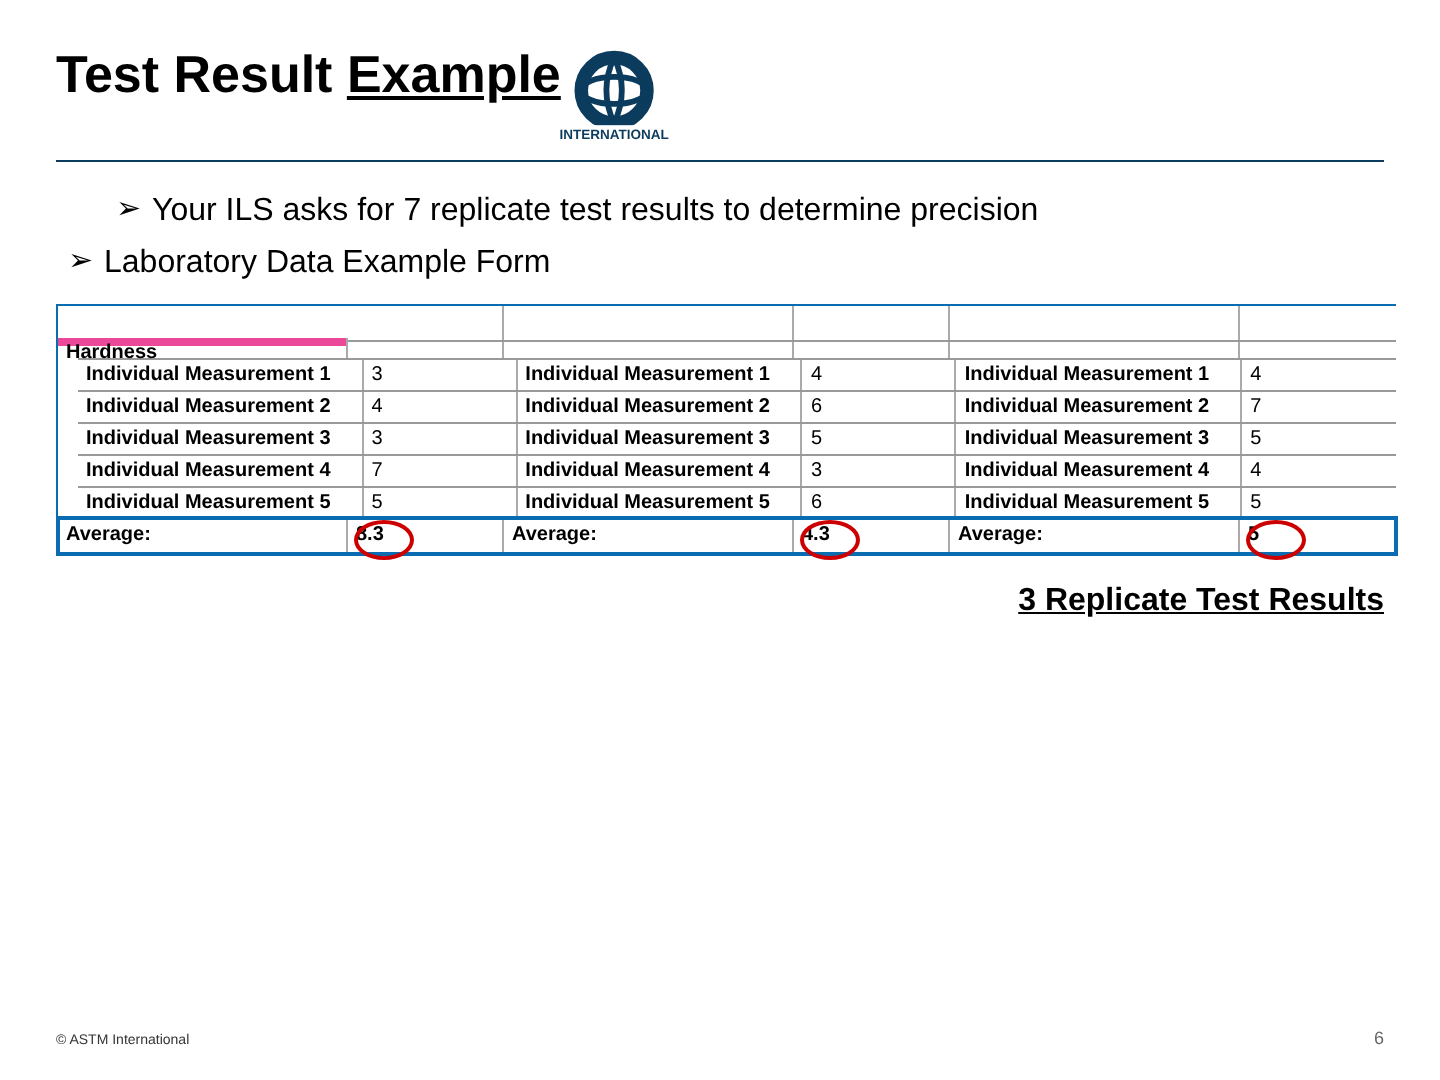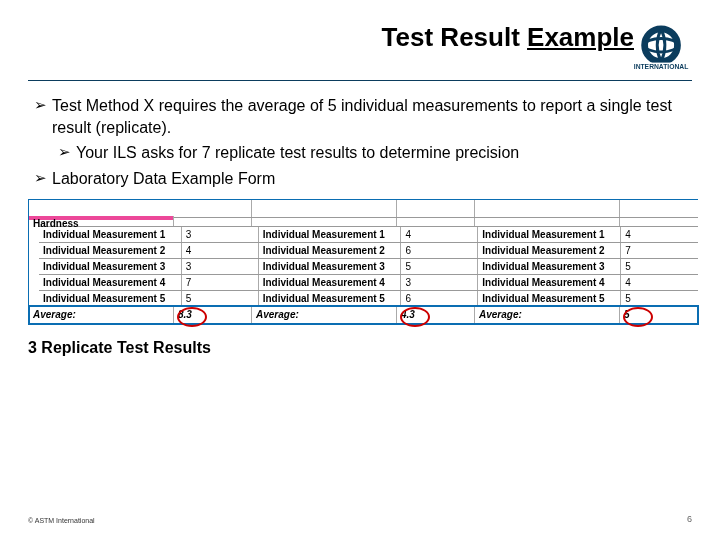--- a/index.html
+++ b/index.html
@@ -1,40 +1,40 @@
 <!DOCTYPE html>
 <html><head>
 <meta charset="utf-8">
 <style>
   * { box-sizing: border-box; margin: 0; padding: 0; }
   html, body { width: 720px; height: 540px; font-family: Arial, Helvetica, sans-serif; background: #fff; color: #000; }
   .slide { position: relative; width: 720px; height: 540px; padding: 22px 28px 0 28px; }
-  .header { display: flex; justify-content: flex-end; align-items: flex-start; }
+  .header { display: flex; justify-content: flex-start; align-items: flex-start; }
   .title { font-size: 26px; font-weight: bold; }
   .title .underline { text-decoration: underline; }
   .logo { width: 58px; height: 48px; }
   .hr-under { border: none; border-top: 1px solid #0b3c5d; margin-top: 10px; }
   .bullets { margin-top: 14px; font-size: 16px; line-height: 1.35; }
   .bullets .b1 { position: relative; padding-left: 24px; margin-bottom: 4px; }
   .bullets .b2 { position: relative; padding-left: 48px; margin-bottom: 4px; }
   .bullets .b1::before,
   .bullets .b2::before { content: "➢"; position: absolute; left: 6px; font-size: 15px; }
   .bullets .b2::before { left: 30px; }
   .table-wrap { margin-top: 10px; border: 1px solid #0a6db2; border-right: none; width: 670px; position: relative; }
   .table-header-row { display: flex; height: 18px; border-bottom: 1px solid #999; }
   .seg { border-right: 1px solid #aaa; }
   .col-label { width: 145px; padding: 2px 4px; font-size: 10px; font-weight: bold; }
   .col-val   { width: 78px;  padding: 2px 4px; font-size: 10px; text-align: left; }
   .hardness-cell { background: #ec4899; margin-top: 16px; }
   .spacer-row { height: 8px; display: flex; }
   .data-row { display: flex; height: 16px; border-top: 1px solid #999; font-size: 10px; margin-left: 10px; }
-  .avg-row  { display: flex; height: 18px; border-top: 1px solid #999; border-bottom: none; font-size: 10px; font-weight: bold; font-style: italic; }
+  .avg-row  { display: flex; height: 18px; border-top: 1px solid #999; border-bottom: none; font-size: 10px; font-weight: bold; }
   .avg-box-outline { position: absolute; left: -1px; bottom: -1px; height: 20px; width: 671px; border: 2px solid #0a6db2; pointer-events: none; }
   .circle { position: absolute; width: 30px; height: 20px; border: 2px solid #c00; border-radius: 50%; pointer-events: none; }
-  .caption { text-align: left; font-size: 16px; font-weight: bold; margin-top: 14px; }
+  .caption { text-align: right; font-size: 16px; font-weight: bold; margin-top: 14px; text-decoration: underline; }
   .footer-left { position: absolute; left: 28px; bottom: 16px; font-size: 7px; color: #333; }
   .footer-right { position: absolute; right: 28px; bottom: 16px; font-size: 9px; color: #666; }
 </style>
 </head>
 <body>
 
 <div class="slide">
 
   <div class="header">
     <div class="title">
@@ -49,21 +49,20 @@
         <rect x="10" y="20" width="4" height="9" fill="#0b3c5d"></rect>
         <rect x="42" y="20" width="4" height="9" fill="#0b3c5d"></rect>
         <rect x="4" y="42" width="48" height="7" fill="#fff"></rect>
         <text x="28" y="49" text-anchor="middle" font-size="7" fill="#0b3c5d" font-family="Arial" font-weight="bold">INTERNATIONAL</text>
       </svg>
     </div>
   </div>
   <hr class="hr-under">
 
   <div class="bullets">
-    <div class="b1">Test Method X requires the average of 5 individual measurements to report a single test result (replicate).</div>
     <div class="b2">Your ILS asks for 7 replicate test results to determine precision</div>
     <div class="b1">Laboratory Data Example Form</div>
   </div>
 
   <div class="table-wrap">
     <div class="table-header-row">
       <div class="seg col-label hardness-cell">Hardness</div>
       <div class="seg col-val"></div>
       <div class="seg col-label"></div>
       <div class="seg col-val"></div>

